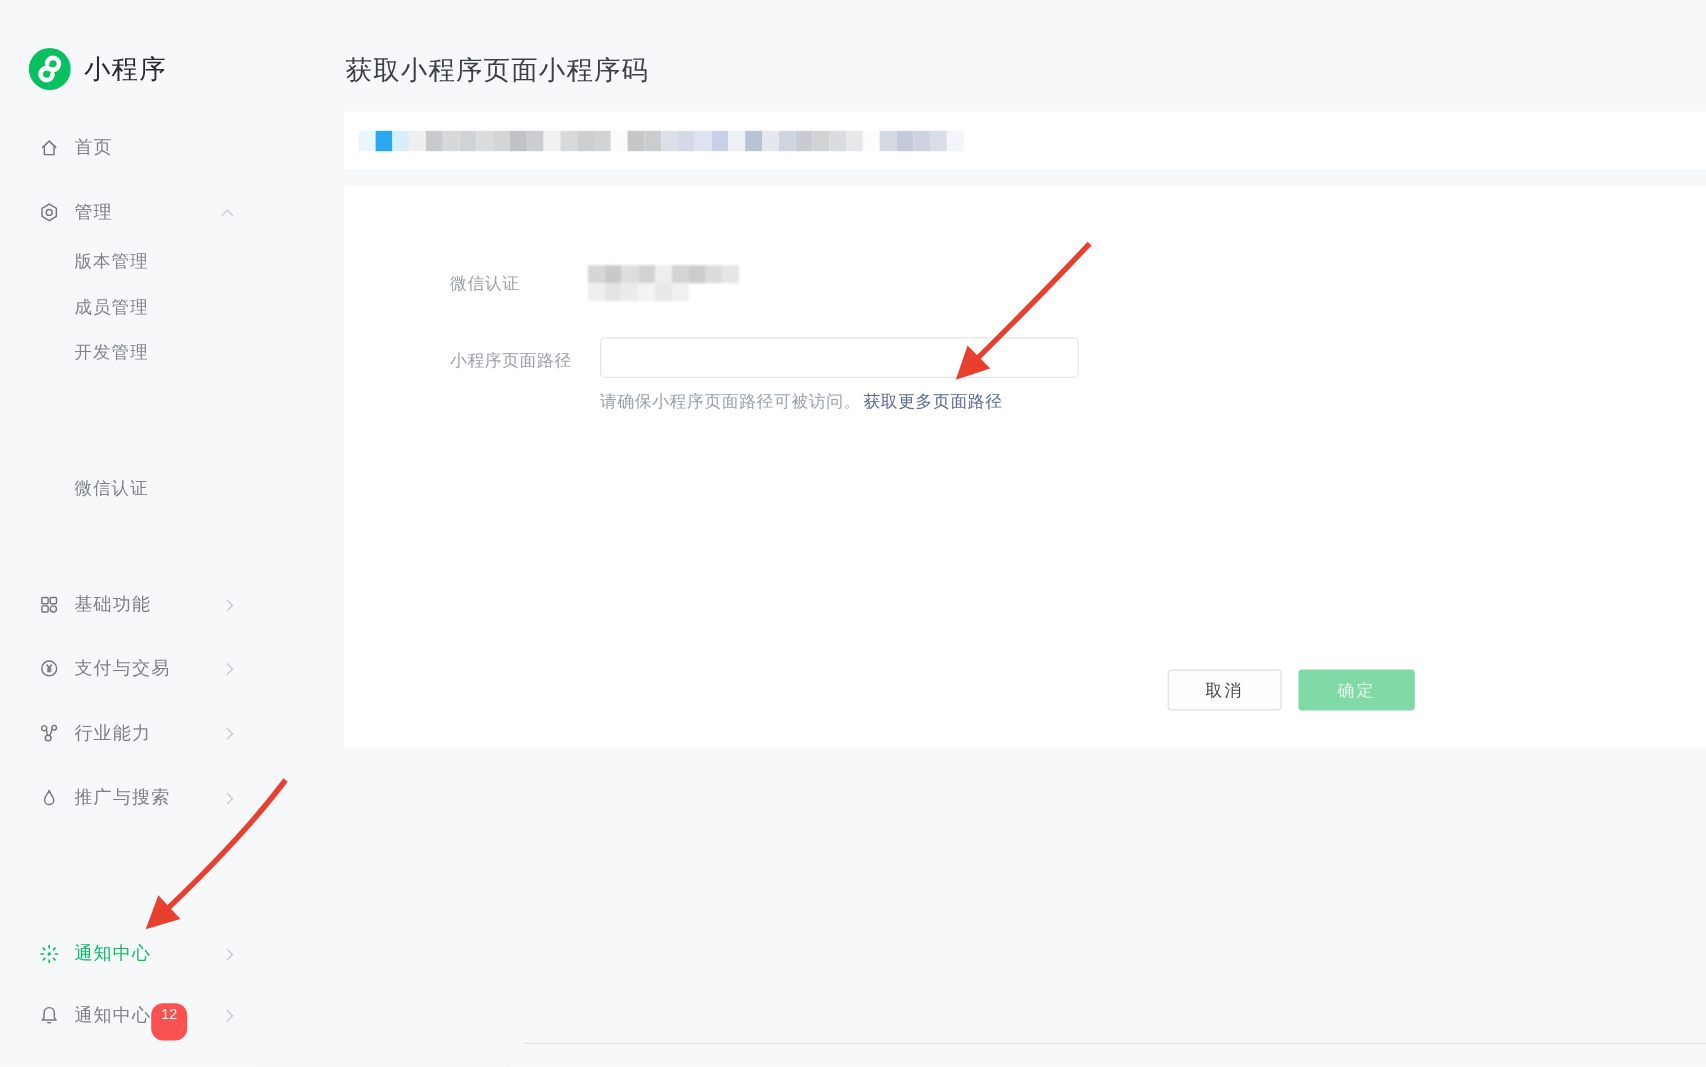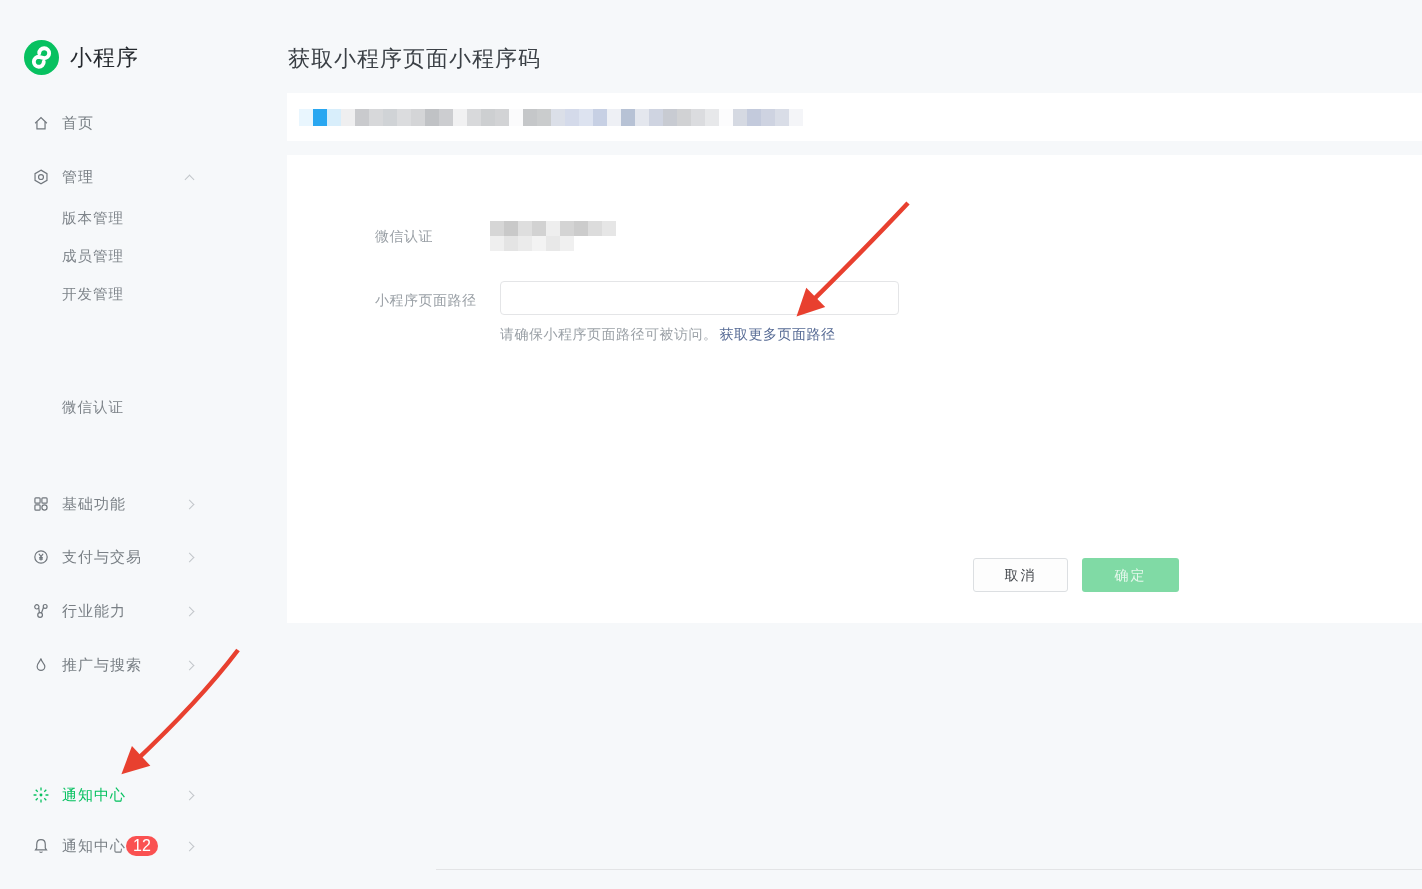--- a/index.html
+++ b/index.html
@@ -20,21 +20,21 @@
 
   .nav-item{position:absolute;left:0;width:287px;height:28px;color:var(--txt-gray);font-size:15px;cursor:pointer;}
   .nav-item .ico{position:absolute;left:32px;top:5px;width:18px;height:18px;color:#71777d;}
   .nav-item .lbl{position:absolute;left:62px;top:50%;transform:translateY(-50%);letter-spacing:1px;white-space:nowrap;}
   .nav-item.sub{font-size:14.5px;color:#7e848a;}
   .nav-item.active{color:var(--green);}
   .nav-item.active .ico{color:var(--green);}
   .chev{position:absolute;left:186px;top:11px;width:7px;height:7px;border-right:1.6px solid #c2c6ca;border-bottom:1.6px solid #c2c6ca;}
   .chev.right{transform:rotate(-45deg);}
   .chev.up{top:13px;transform:rotate(-135deg);}
-  .badge{position:absolute;left:126px;top:4px;min-width:30px;height:20px;line-height:19px;text-align:center;padding:0 7px;border-radius:10px;background:var(--badge);color:#fff;font-size:16px;}
+  .badge{position:absolute;left:126px;top:4px;min-width:30px;height:31px;line-height:19px;text-align:center;padding:0 7px;border-radius:10px;background:var(--badge);color:#fff;font-size:12px;}
 
   .t0{top:109px}.t1{top:163px}
   .t2{top:204px}.t3{top:242px}.t4{top:280px}.t5{top:318px}.t6{top:355px}.t7{top:393px}
   .t8{top:436px}.t9{top:490px}.t10{top:543px}.t11{top:597px}.t12{top:651px}.t13{top:704px}
   .t14{top:781px}.t15{top:832px}
 
   
   .page-title{position:absolute;left:288px;top:44px;font-size:22px;color:var(--txt-dark);letter-spacing:1px;}
   .band{position:absolute;left:287px;top:93px;width:1135px;height:48px;background:var(--card);}
   .censor-row{position:absolute;left:12px;top:16px;height:17px;display:flex;filter:blur(.6px);}

